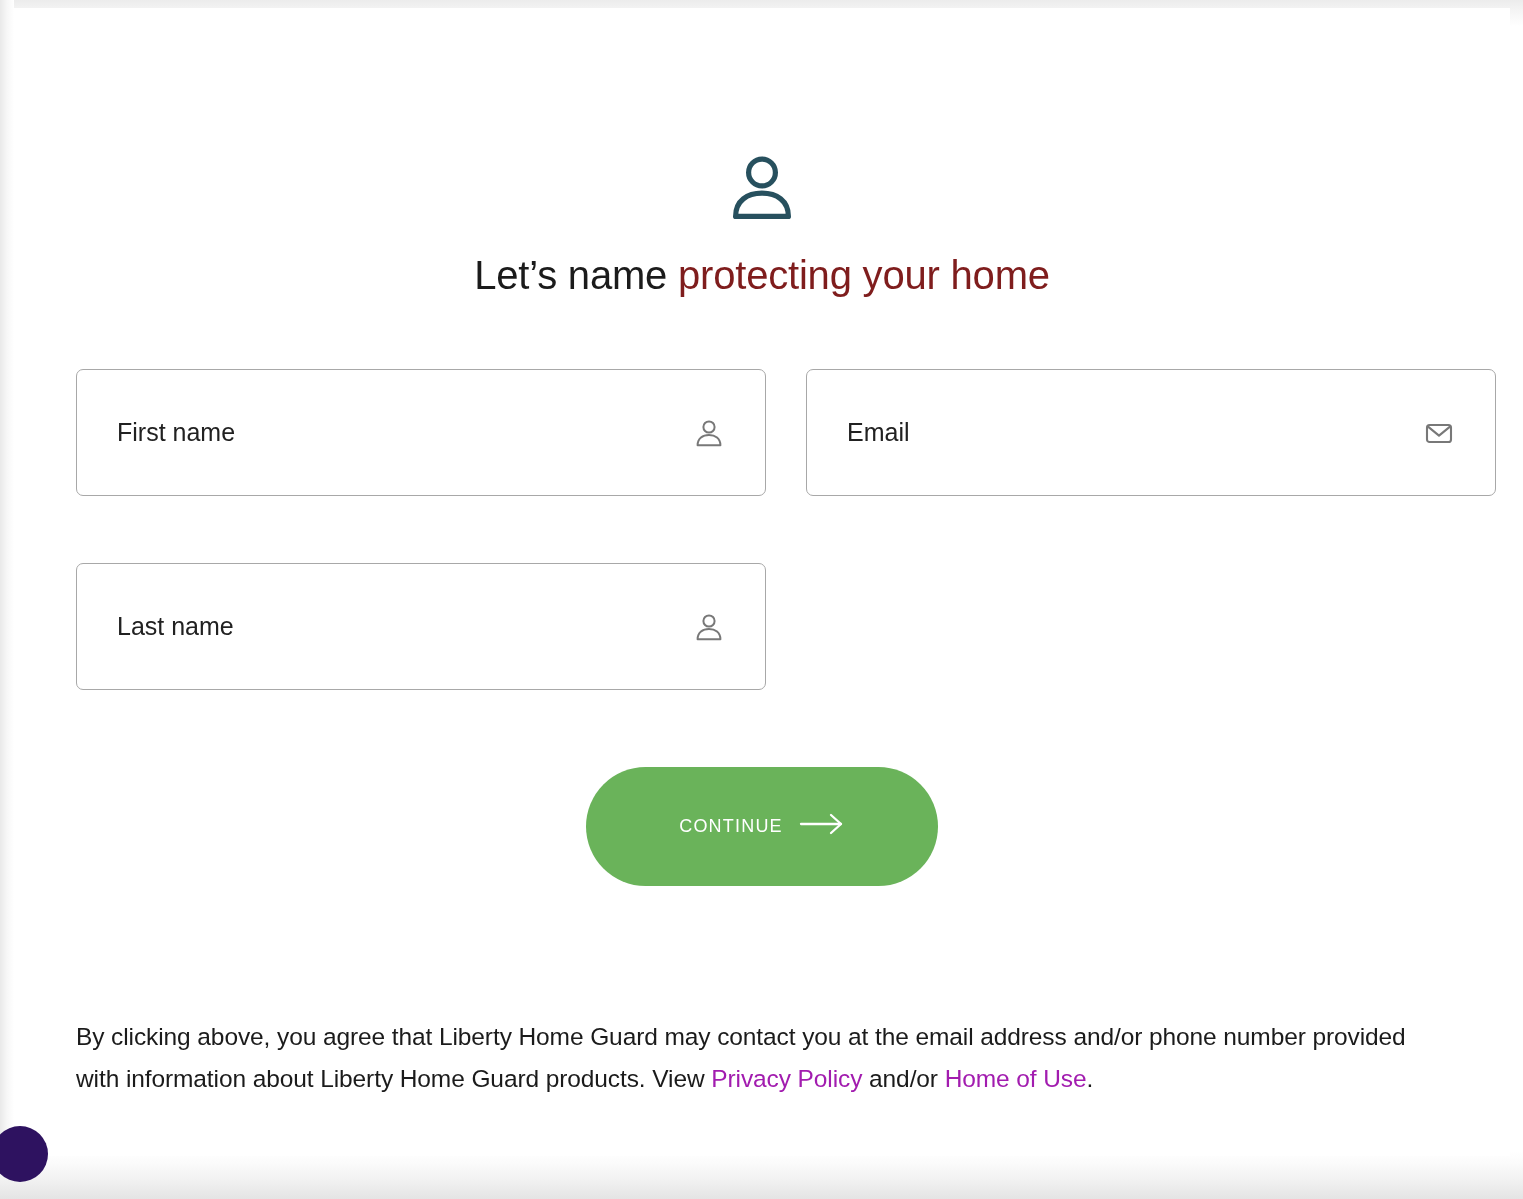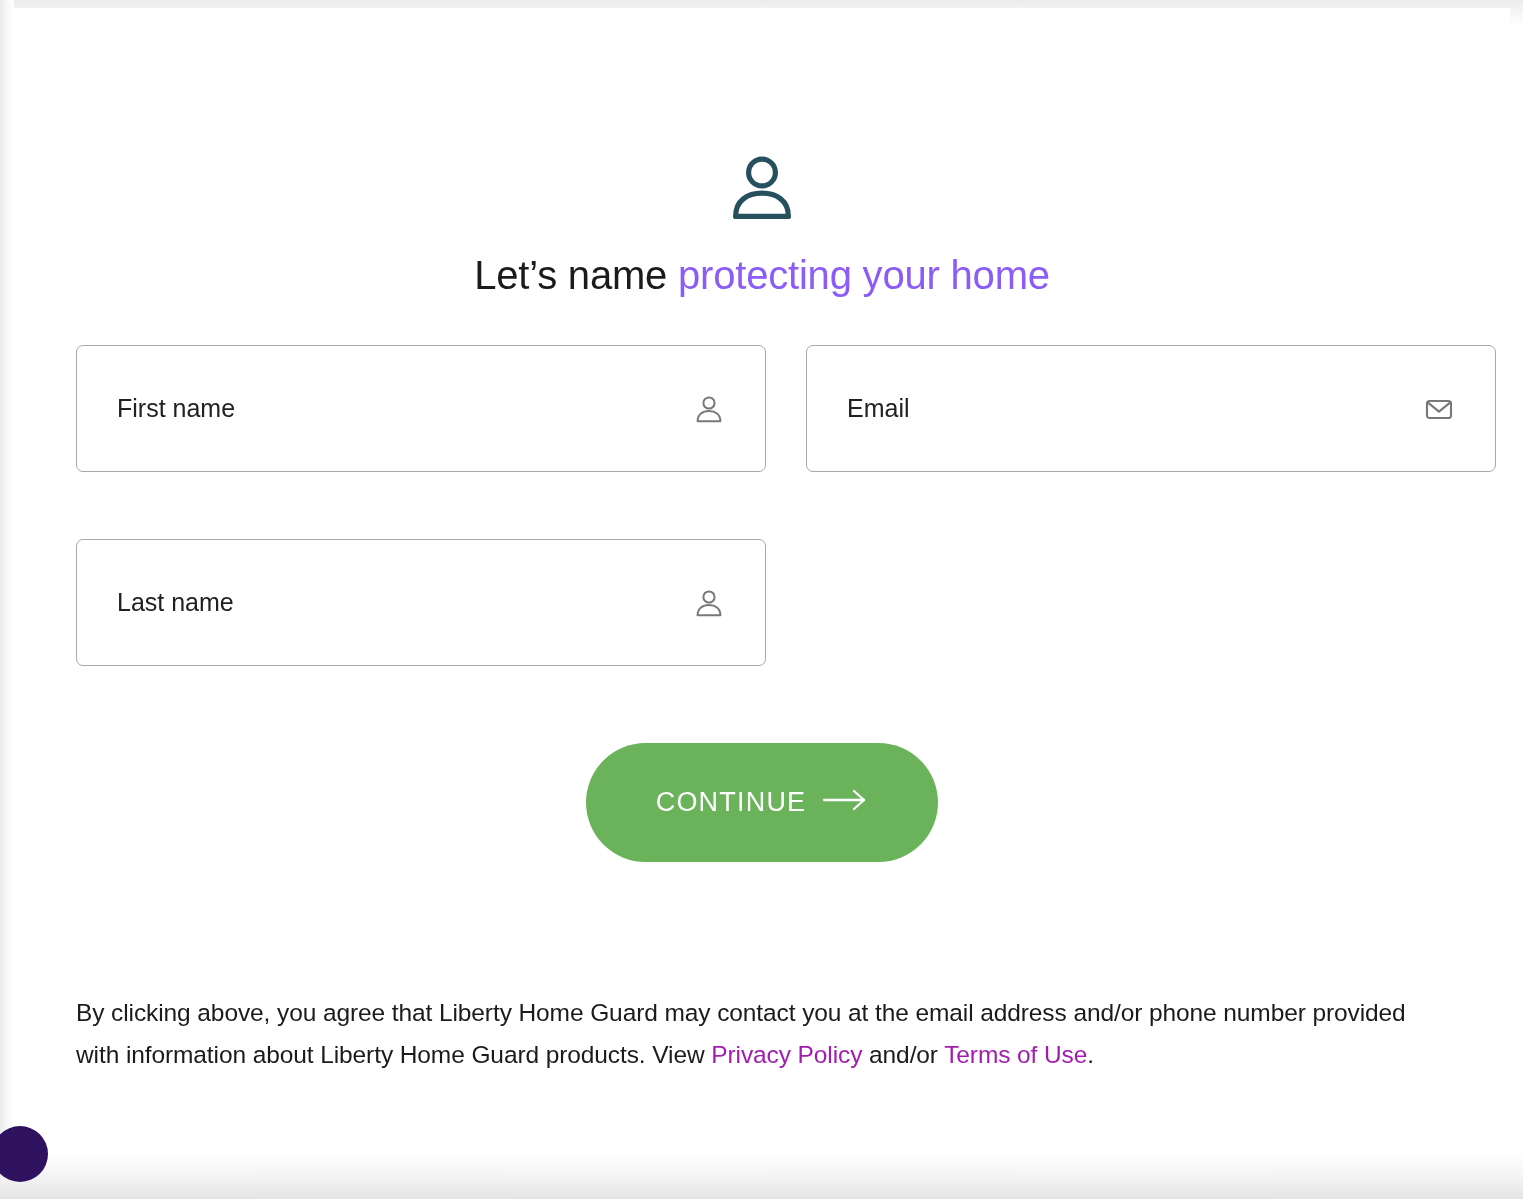--- a/index.html
+++ b/index.html
@@ -70,30 +70,30 @@
     height: 66px;
   }
   .headline {
     margin: 30px 0 0 0;
     font-size: 40px;
     font-weight: 400;
     letter-spacing: -0.2px;
     color: #1b1b1b;
     line-height: 1.2;
   }
-  .headline .accent { color: #8b5cf6; }
+  .headline .accent { color: #7f1d1d; }
 
   
   .form-area {
     margin: 0 auto;
     padding: 0 48px;
     max-width: 1468px;
   }
   .field-grid {
-    margin-top: 46px;
+    margin-top: 70px;
     display: grid;
     grid-template-columns: 690px 690px;
     column-gap: 40px;
     row-gap: 67px;
   }
   .field {
     position: relative;
     height: 127px;
     border: 1px solid #a8a8a8;
     border-radius: 7px;
@@ -133,21 +133,21 @@
     background: #6ab35a;
     color: #ffffff;
     border-radius: 999px;
     width: 352px;
     height: 119px;
     display: inline-flex;
     align-items: center;
     justify-content: center;
     gap: 16px;
     font-family: "Liberation Sans", sans-serif;
-    font-size: 27px;
+    font-size: 18px;
     letter-spacing: 1.2px;
     font-weight: 400;
   }
   .arrow-icon { display: block; }
 
   
   .disclaimer {
     margin: 0 auto;
     padding: 0 48px;
     max-width: 1468px;
@@ -223,16 +223,16 @@
         <span class="arrow-icon">
           <svg viewBox="0 0 46 22" width="46" height="22" fill="none" stroke="#ffffff" stroke-width="2.3" stroke-linecap="round" stroke-linejoin="round">
             <path d="M2 11 H42"></path>
             <path d="M32 2 L42 11 L32 20"></path>
           </svg>
         </span>
       </button>
     </div>
   </div>
 
-  <p class="disclaimer"><span>By clicking above, you agree that Liberty Home Guard may contact you at the email address and/or phone number provided with information about Liberty Home Guard products. View </span><a href="#">Privacy Policy</a><span> and/or </span><a href="#">Terms of Use</a><span>.</span></p>
+  <p class="disclaimer"><span>By clicking above, you agree that Liberty Home Guard may contact you at the email address and/or phone number provided with information about Liberty Home Guard products. View </span><a href="#">Privacy Policy</a><span> and/or </span><a href="#">Home of Use</a><span>.</span></p>
 
   <div class="corner-widget"></div>
 </div>
 
 </body></html>

